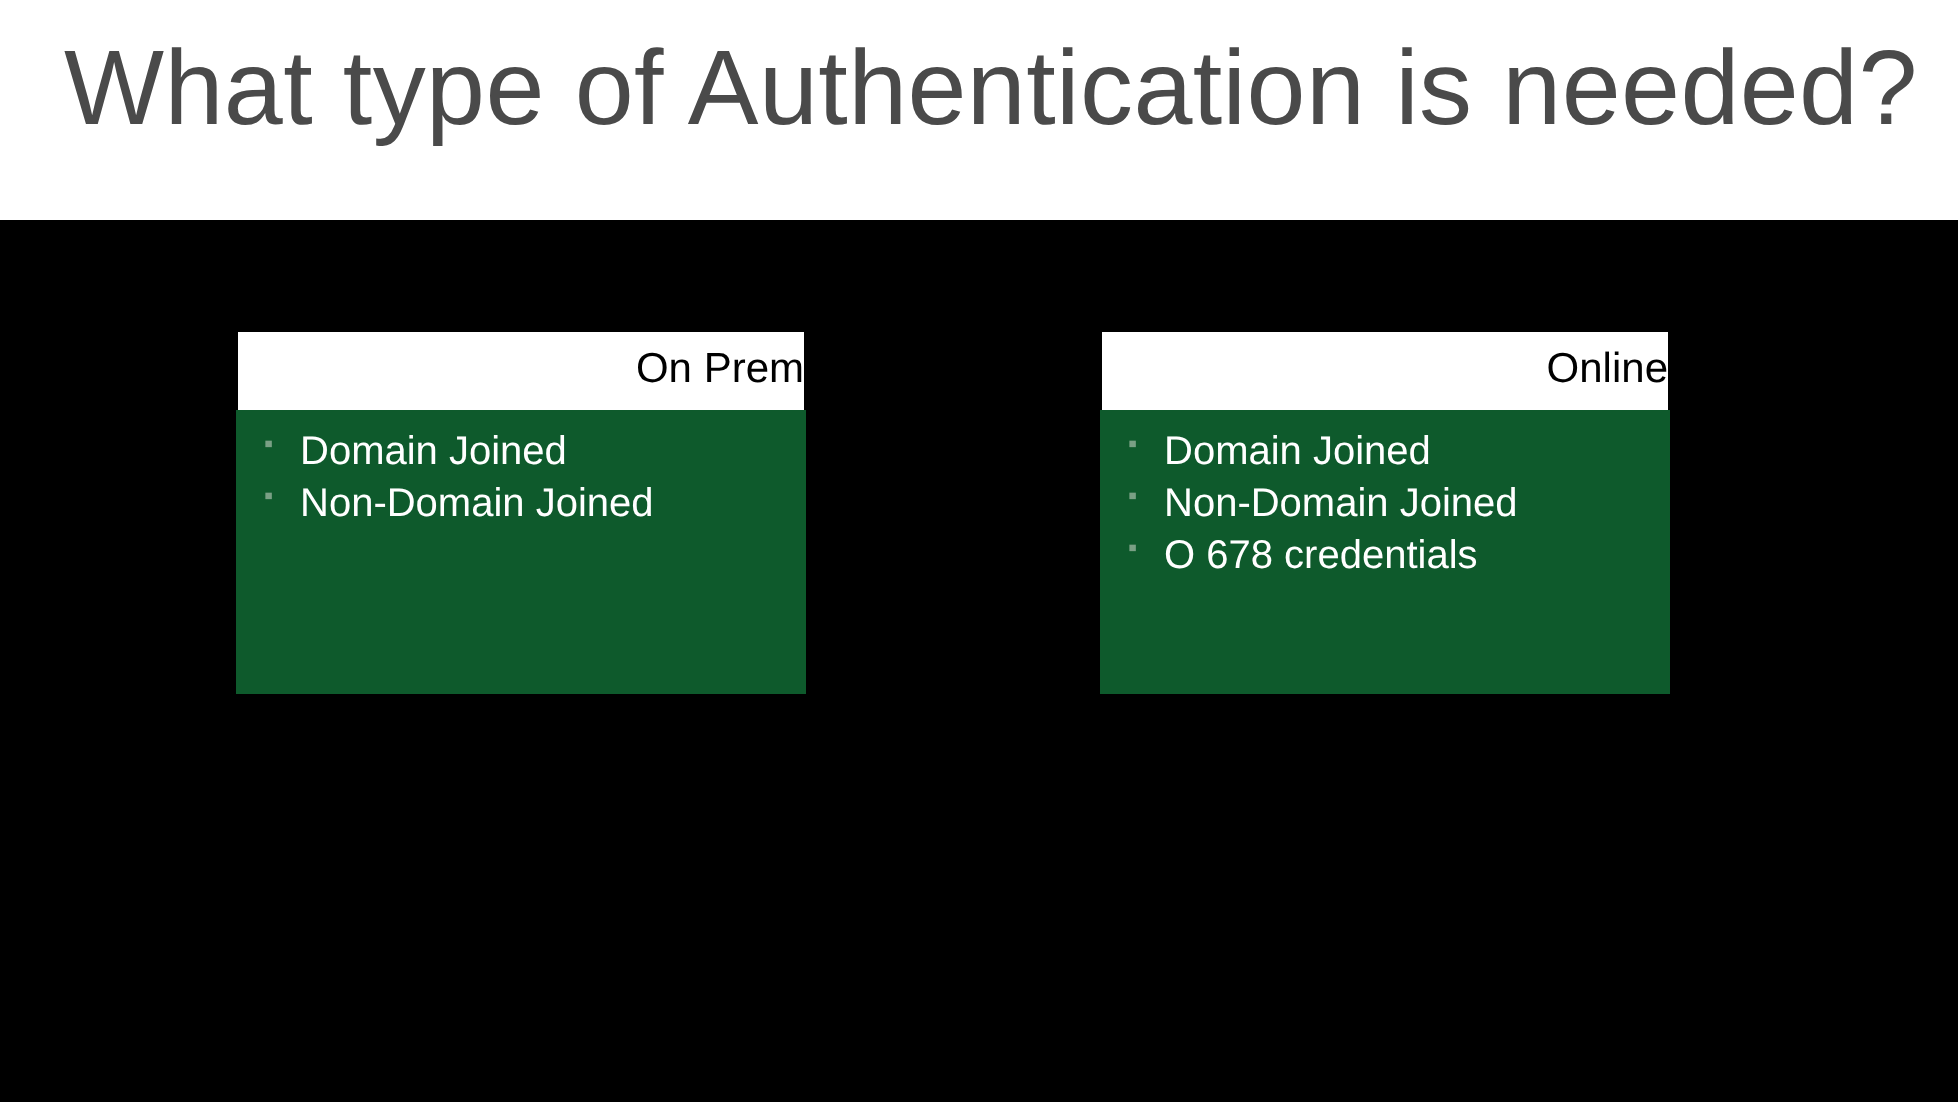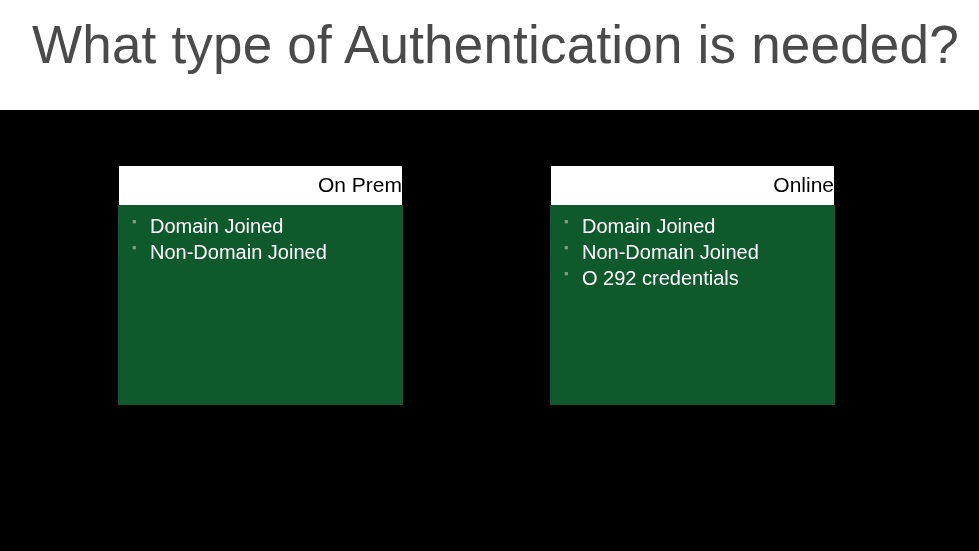--- a/index.html
+++ b/index.html
@@ -50,21 +50,21 @@
       font-size: 21px;
       font-weight: 400;
       text-align: right;
       padding: 7px 0 8px 0;
       border-top: 1px solid #000;
       border-left: 1px solid #000;
       border-right: 1px solid #000;
     }
     .card-body {
       background: #0e5a2c;
-      height: 200px;
+      height: 142px;
       padding: 8px 14px;
     }
     .bullet-list {
       list-style: none;
     }
     .bullet-list li {
       color: #fff;
       font-family: "Segoe UI", Arial, sans-serif;
       font-size: 20px;
       font-weight: 400;
@@ -97,18 +97,18 @@
       </ul>
     </div>
   </div>
 
   <div class="card right">
     <div class="card-header">Online</div>
     <div class="card-body">
       <ul class="bullet-list">
         <li>Domain Joined</li>
         <li>Non-Domain Joined</li>
-        <li>O 292 credentials</li>
+        <li>O 678 credentials</li>
       </ul>
     </div>
   </div>
 
 </div>
 
 </body></html>

